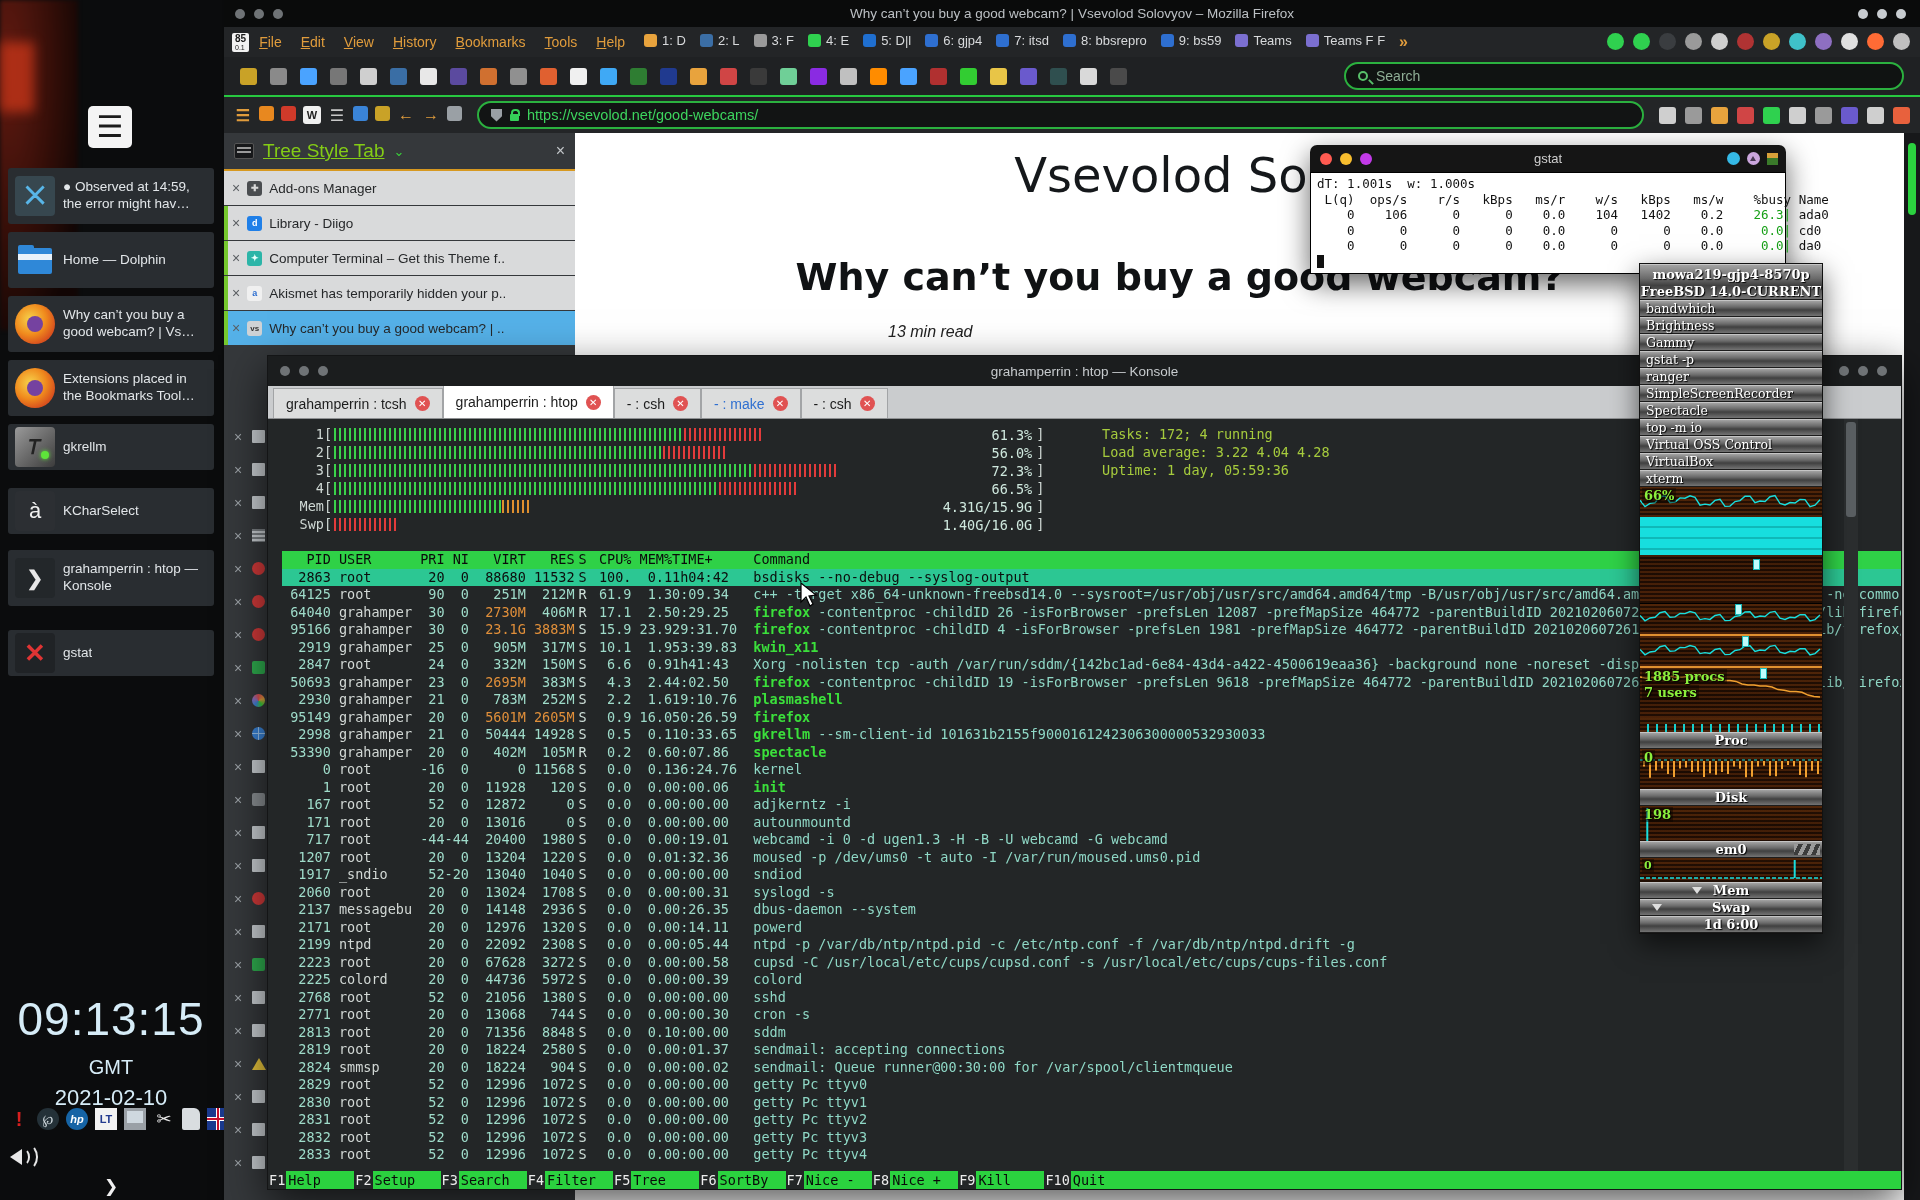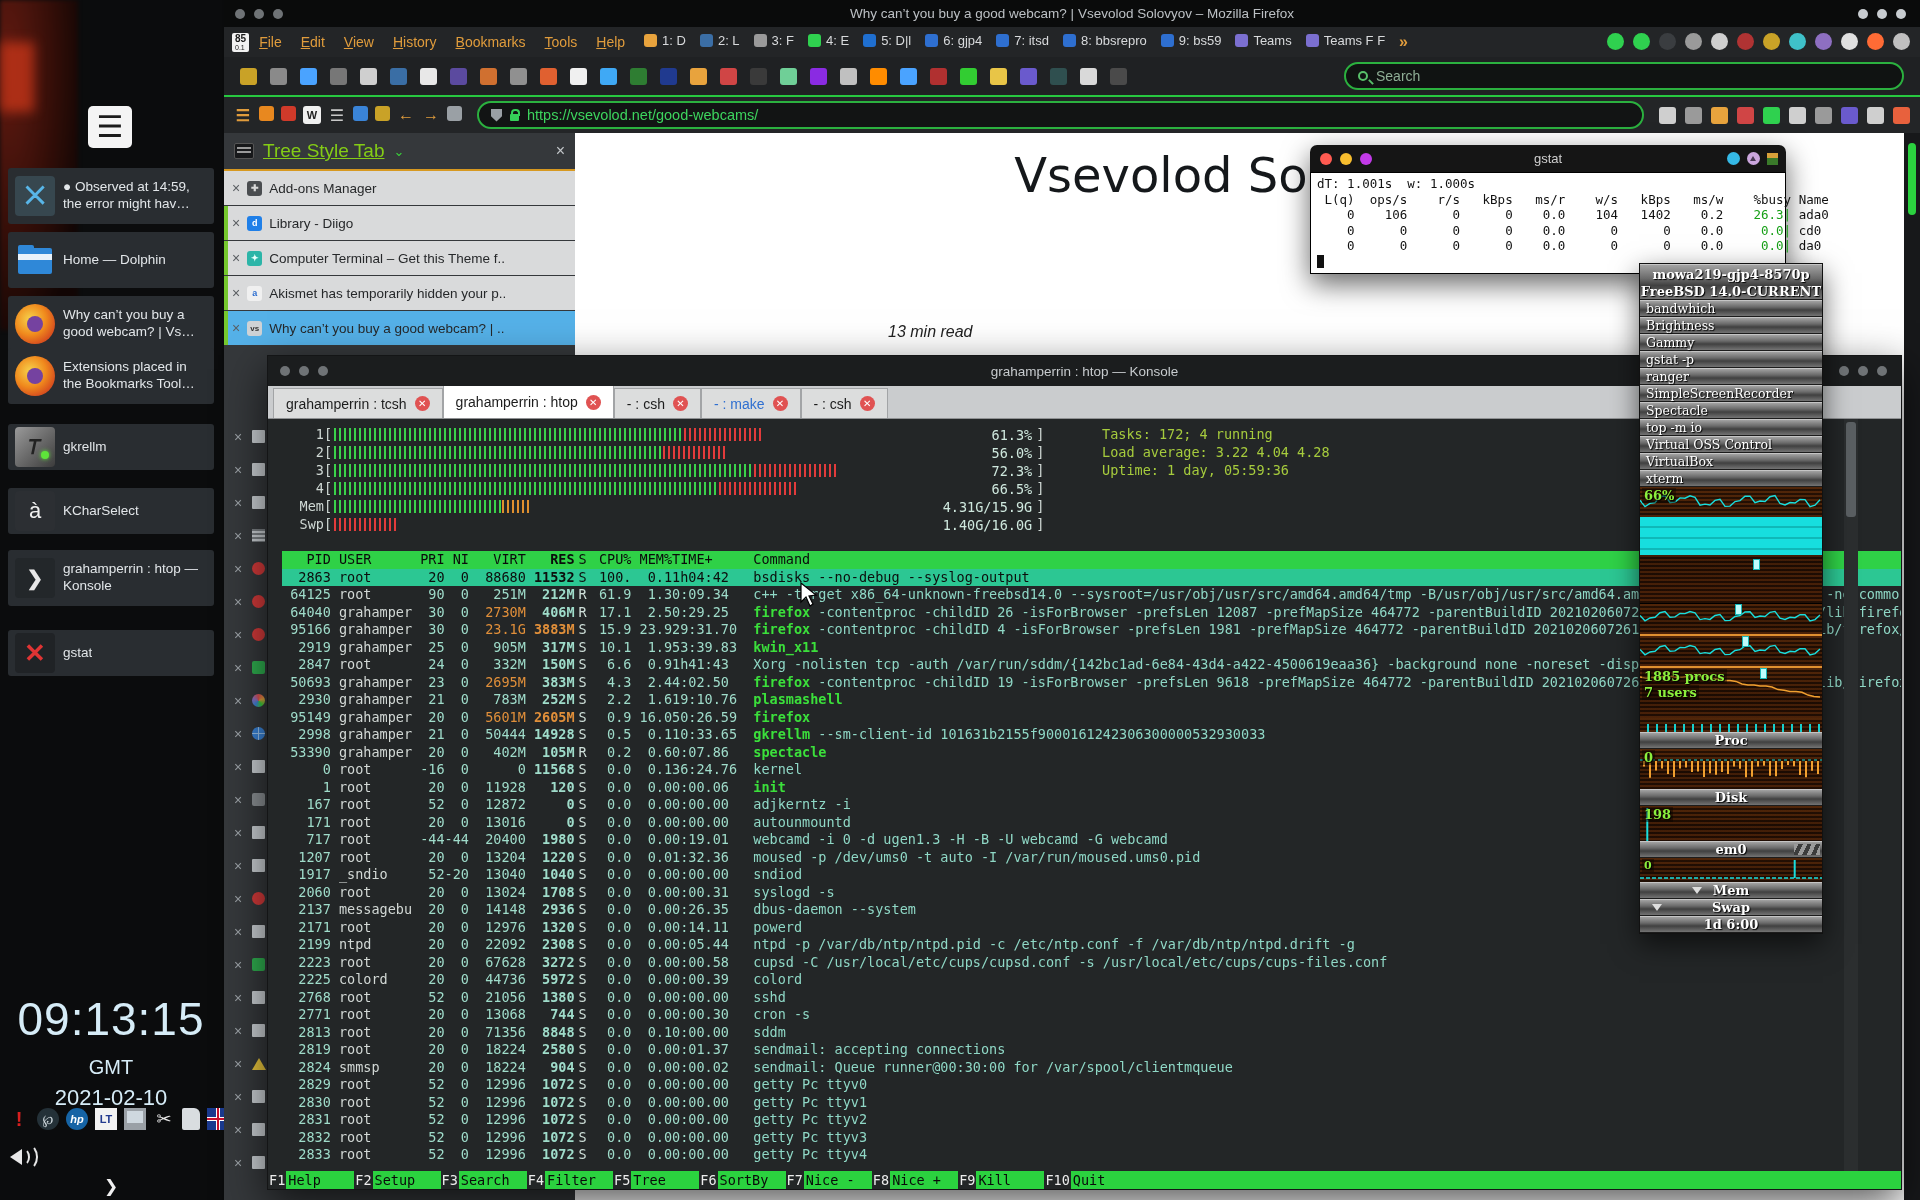--- a/index.html
+++ b/index.html
@@ -183,21 +183,21 @@
   .ptable{margin-top:18px;}
   .prow,.hrow{height:17.5px;white-space:pre;display:block;}
   .hrow{background:#2fd147;color:#0b0b0b;}
   .prow.sel{background:#2cc793;}
   .prow.sel span{color:#0c0d0c !important;}
   .s-pid{display:inline-block;width:6ch;text-align:right;color:#9fdcca;}
   .s-user{display:inline-block;width:10ch;padding-left:1ch;color:#d2d8d5;}
   .s-pri{display:inline-block;width:4ch;text-align:right;color:#9fdcca;}
   .s-ni{display:inline-block;width:3ch;text-align:right;color:#9fdcca;}
   .s-virt{display:inline-block;width:7ch;text-align:right;color:#9fdcca;}
-  .s-res{display:inline-block;width:6ch;text-align:right;color:#9fdcca;font-weight:bold;}
+  .s-res{display:inline-block;width:6ch;text-align:right;color:#9fdcca;}
   .s-s{display:inline-block;width:2ch;text-align:center;color:#cfe0da;}
   .s-cpu{display:inline-block;width:5ch;text-align:right;color:#9fdcca;}
   .s-mem{display:inline-block;width:5ch;text-align:right;color:#9fdcca;}
   .s-time{display:inline-block;width:9ch;color:#9fdcca;}
   .s-cmd{margin-left:1ch;color:#8fd8c6;}
   .s-cmd b{color:#3be03b;font-weight:bold;}
   .hrow span{color:#0b0b0b !important;}
   .orange{color:#e08f3a !important;}
   .fbar{position:absolute;left:0;right:0;bottom:0;height:18px;background:#2bd23f;display:flex;
         font-family:"DejaVu Sans Mono",monospace;font-size:13.5px;line-height:18px;}
@@ -251,21 +251,21 @@
         <div class="card" style="top: 64px; height: 56px;">
           <div class="ti ti-folder">
             <div class="band"></div>
           </div>
           <div class="lbl">Home — Dolphin</div>
         </div>
         <div class="card" style="top: 128px; height: 56px;">
           <div class="ti ti-firefox"></div>
           <div class="lbl">Why can’t you buy a good webcam? | Vs…</div>
         </div>
-        <div class="card" style="top: 180px; height: 56px;">
+        <div class="card" style="top: 192px; height: 56px;">
           <div class="ti ti-firefox"></div>
           <div class="lbl">Extensions placed in the Bookmarks Tool…</div>
         </div>
         <div class="card" style="top: 256px; height: 46px;">
           <div class="ti ti-gkrellm">𝑇</div>
           <div class="lbl">gkrellm</div>
         </div>
         <div class="card" style="top: 320px; height: 46px;">
           <div class="ti ti-kchar">à</div>
           <div class="lbl">KCharSelect</div>
@@ -436,20 +436,21 @@
           <span class="ext-ic" style="background: rgb(154, 154, 154);"></span>
           <span class="ext-ic" style="background: rgb(106, 90, 205);"></span>
           <span class="ext-ic" style="background: rgb(207, 207, 207);"></span>
           <span class="ext-ic" style="background: rgb(232, 97, 61);"></span>
         </span>
     </div>
 
     <div class="ff-body">
       <div class="ff-content">
         <div class="site-h">Vsevolod Solovyov</div>
+        <div class="art-h">Why can’t you buy a good webcam?</div>
         <div class="read">13 min read</div>
       </div>
       <div class="ff-scroll">
           <div class="ff-thumb"></div>
         </div>
       <div class="ff-side">
         <div class="side-head">
           <span class="hic"></span>
           <span class="ht">Tree Style Tab</span>
           <span class="caret">⌄</span>

